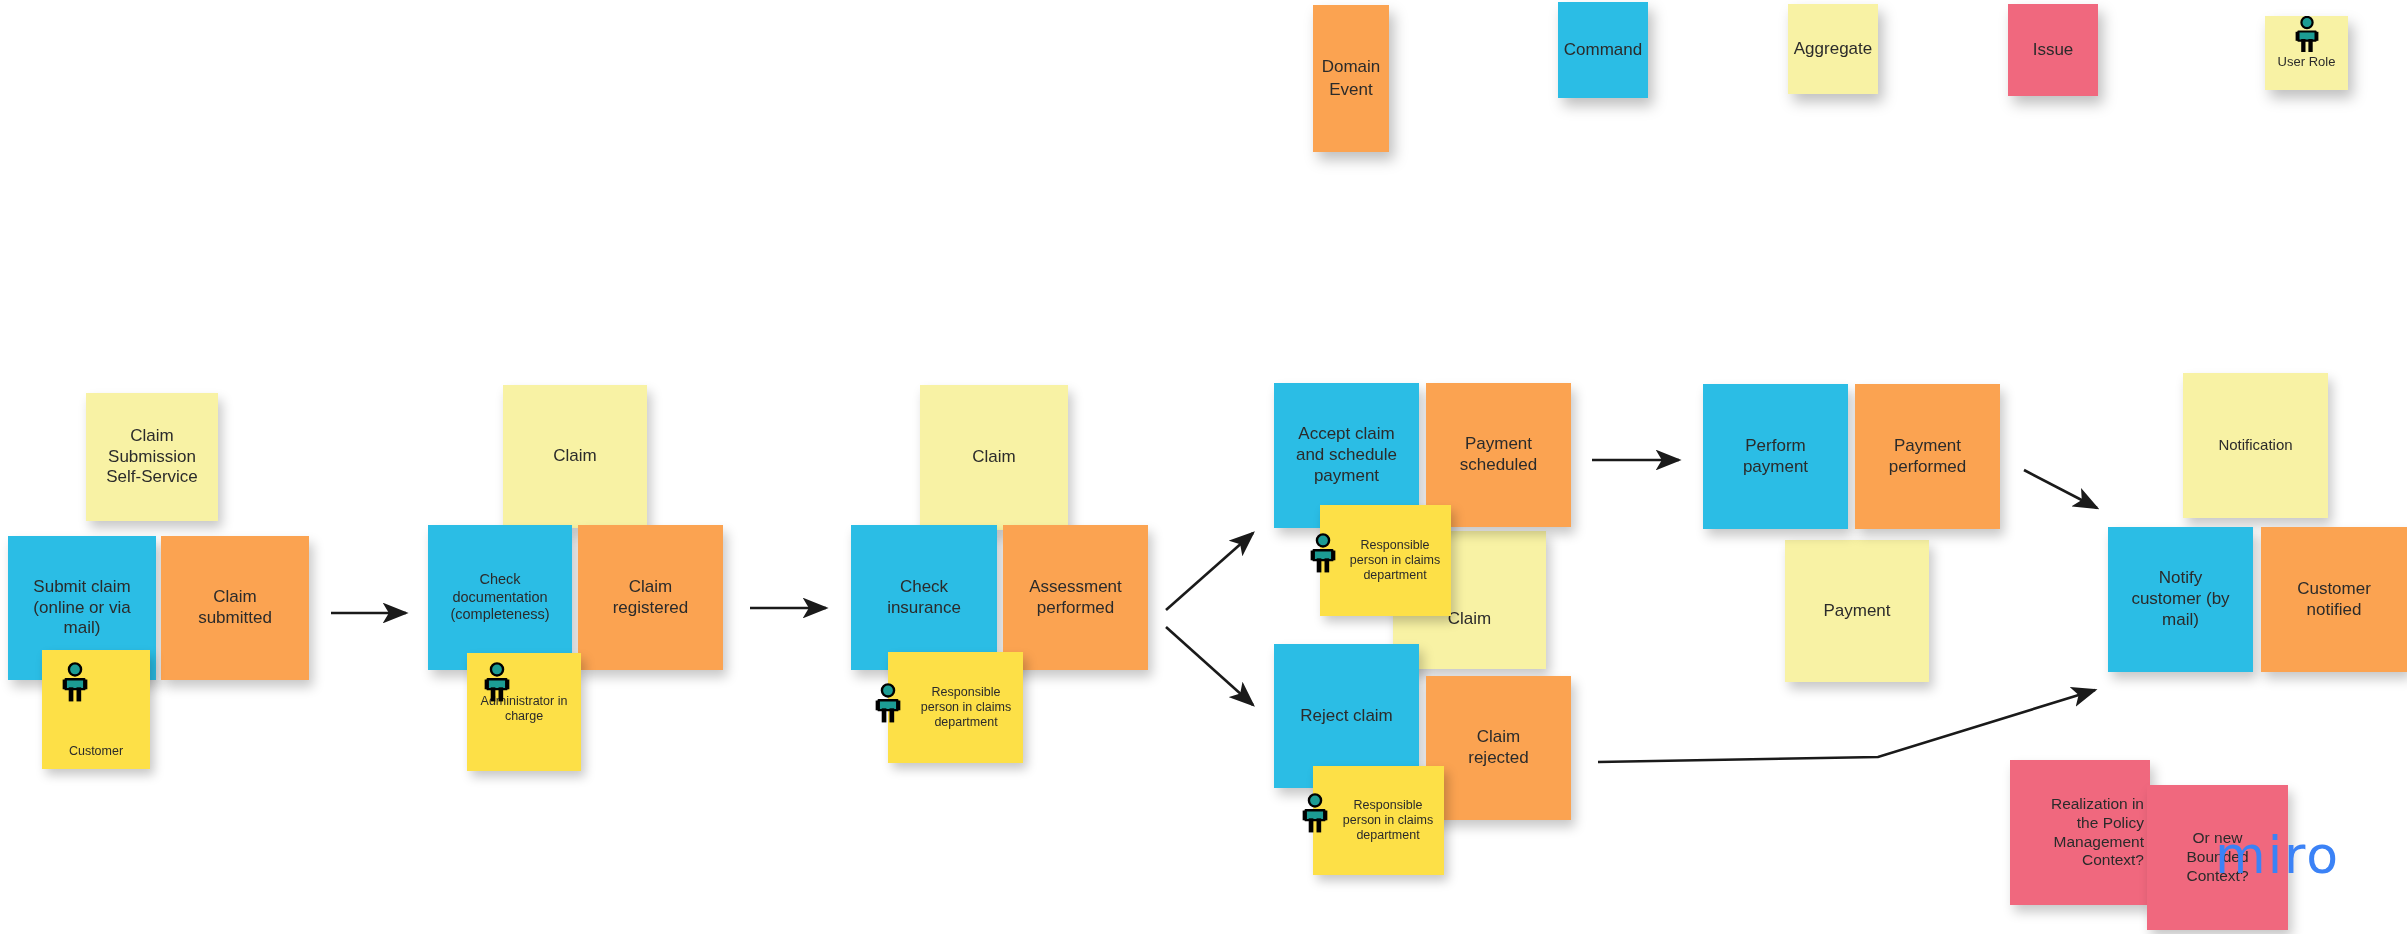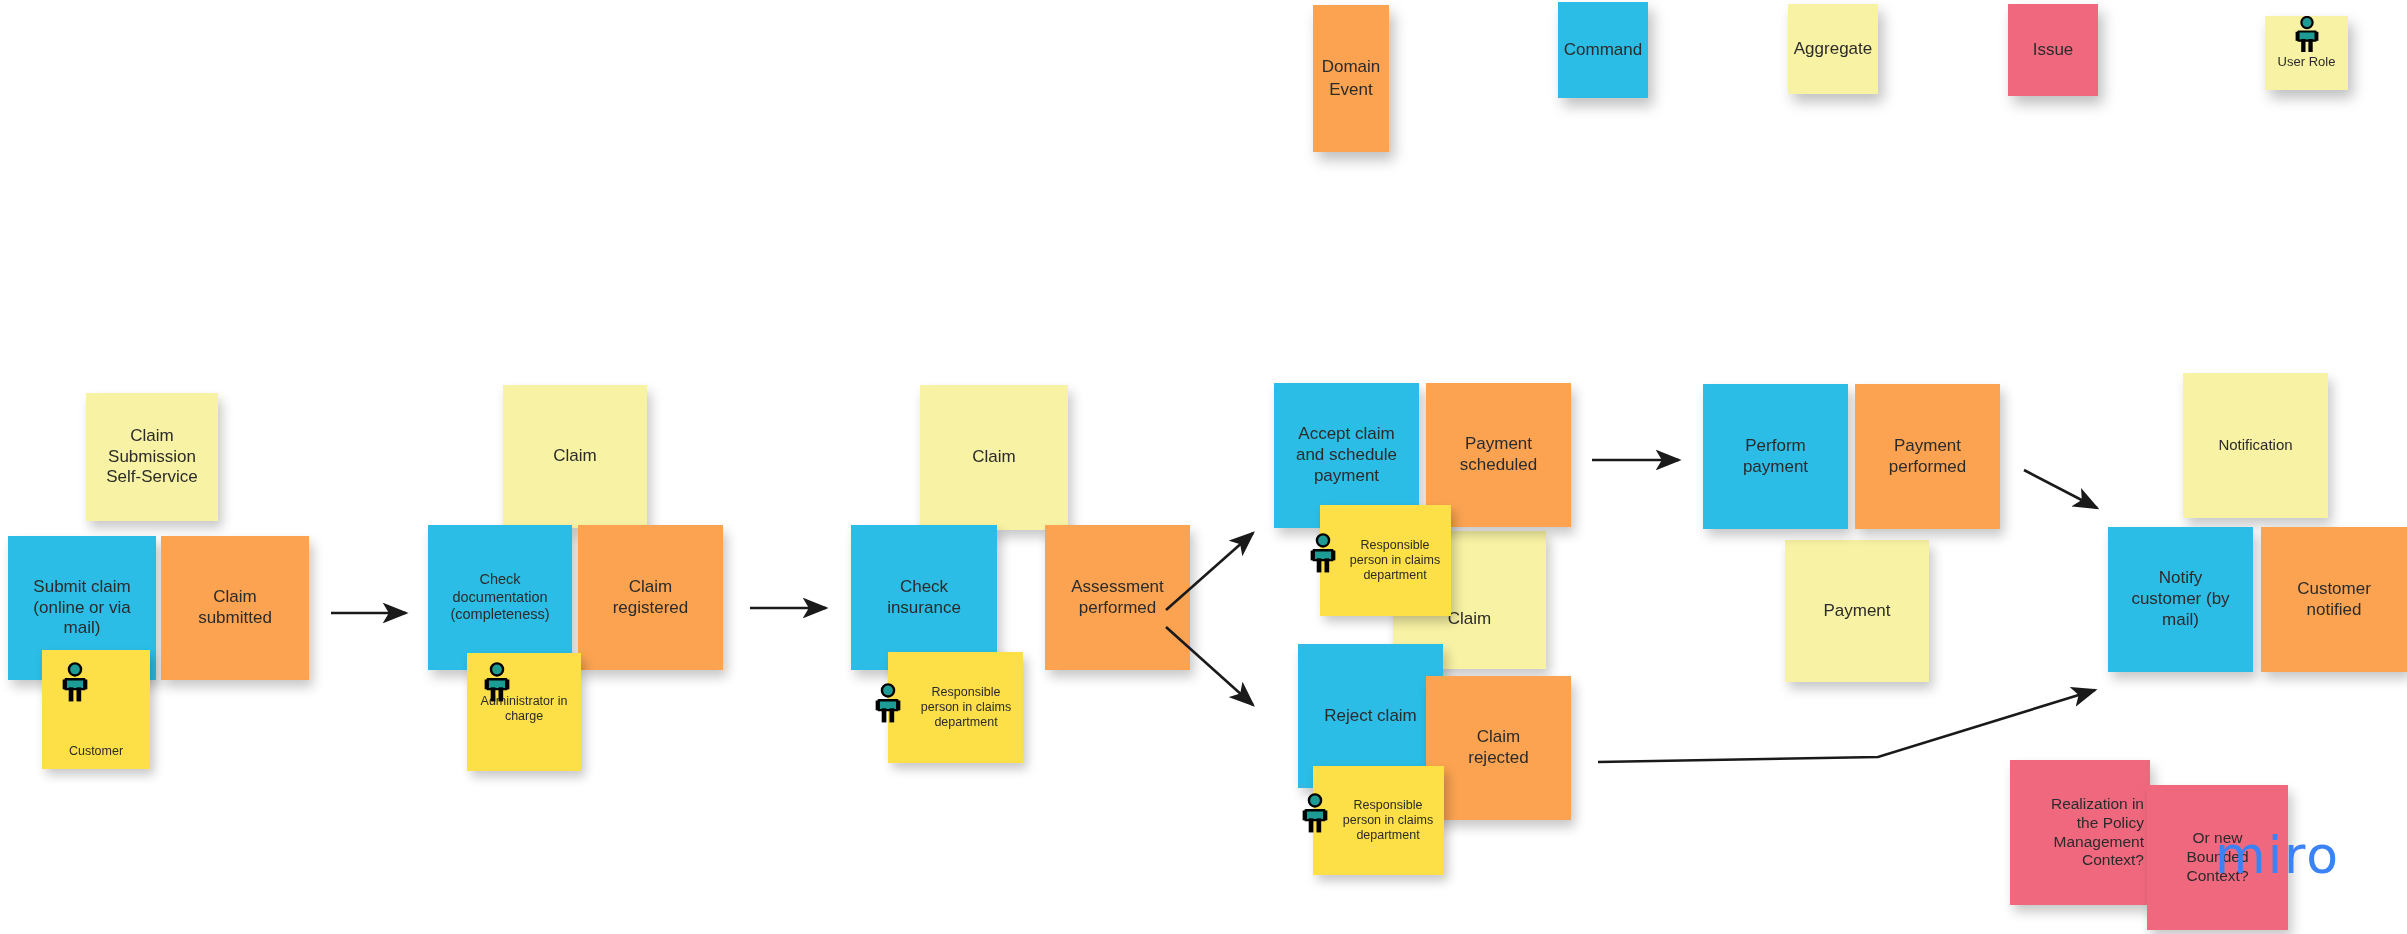--- a/index.html
+++ b/index.html
@@ -158,21 +158,21 @@
     <span style="font-size:17px;">Claim</span>
   </div>
 
   <div class="note n-command" style="left:851px;top:525px;width:146px;height:145px;">
     <span style="font-size:17px;">
       <span>Check</span>
       <span>insurance</span>
     </span>
   </div>
 
-  <div class="note n-event" style="left:1003px;top:525px;width:145px;height:145px;margin-left:42px;">
+  <div class="note n-event" style="left:1003px;top:525px;width:145px;height:145px;">
     <span style="font-size:17px;">
       <span>Assessment</span>
       <span>performed</span>
     </span>
   </div>
 
   <div class="chip" style="left:888px;top:652px;width:108px;height:107px;align-items:center;padding-left:24px;">
     <span>
       <span>Responsible</span>
       <span>person in</span>
@@ -222,21 +222,21 @@
     <svg viewBox="0 0 24 38" width="26" height="42" aria-hidden="true">
       <circle cx="12" cy="6.5" r="5.6" fill="#1C9C94" stroke="#000" stroke-width="2.2"></circle>
       <path d="M3.4 15.5h17.2v9.2H3.4z" fill="#1C9C94" stroke="#000" stroke-width="2.2" stroke-linejoin="round"></path>
       <rect x="6.2" y="23" width="4.3" height="13" fill="#000"></rect>
       <rect x="13.4" y="23" width="4.3" height="13" fill="#000"></rect>
       <rect x="0.6" y="15.8" width="3.4" height="9" fill="#000"></rect>
       <rect x="20" y="15.8" width="3.4" height="9" fill="#000"></rect>
     </svg>
   </span>
 
-  <div class="note n-command" style="left:1274px;top:644px;width:145px;height:144px;margin-left:24px;">
+  <div class="note n-command" style="left:1274px;top:644px;width:145px;height:144px;">
     <span style="font-size:17px;">Reject claim</span>
   </div>
 
   <div class="note n-event" style="left:1426px;top:676px;width:145px;height:144px;">
     <span style="font-size:17px;">
       <span>Claim</span>
       <span>rejected</span>
     </span>
   </div>
 

